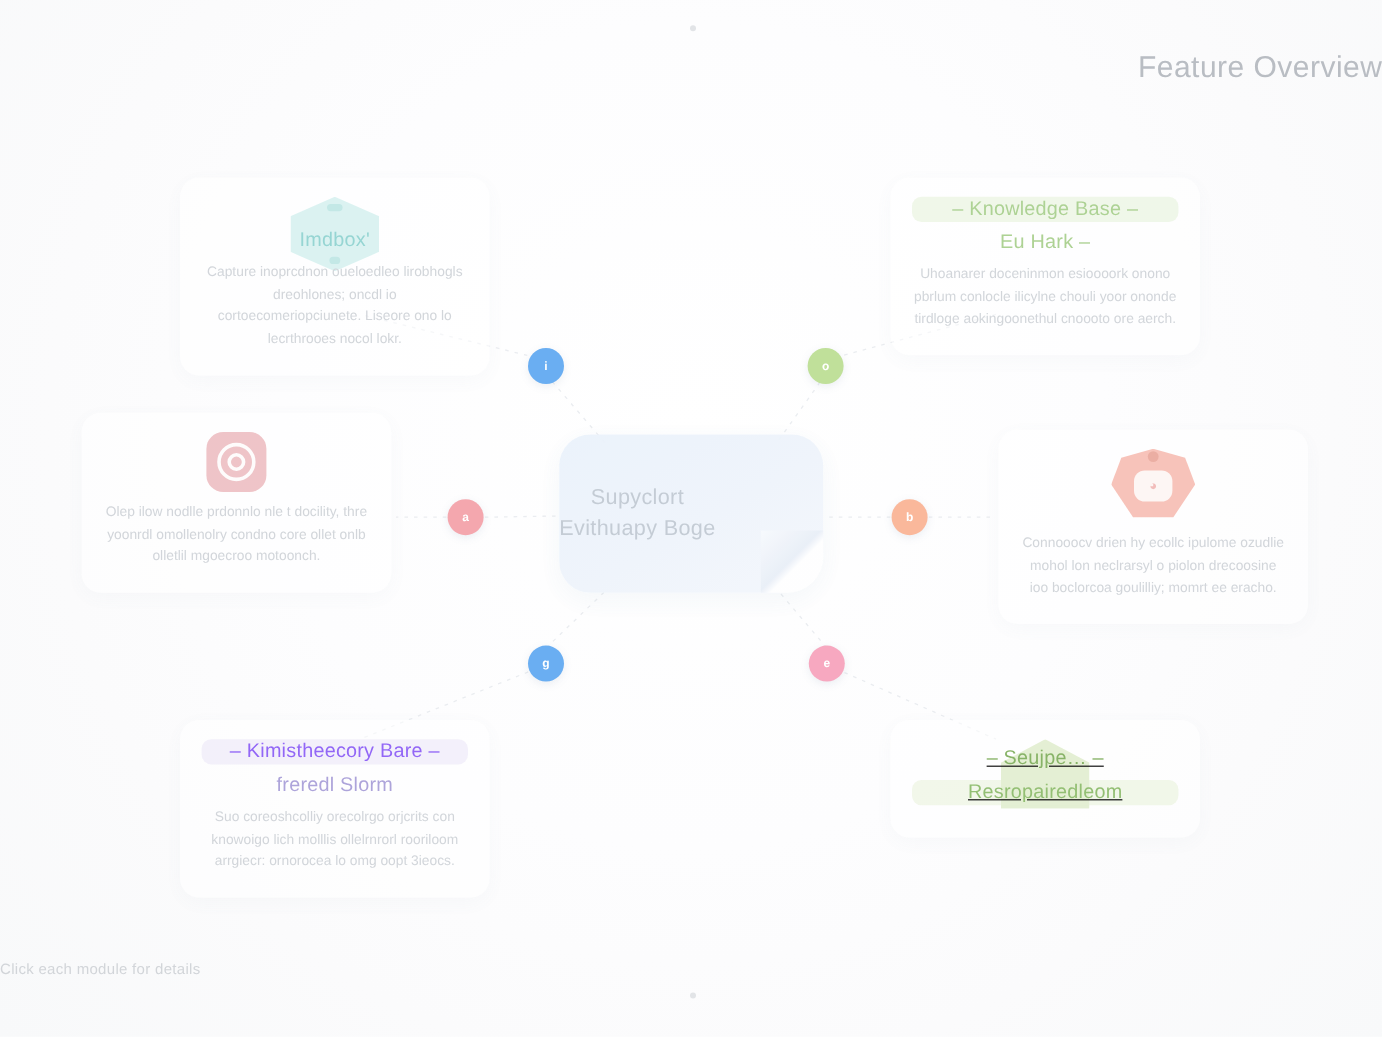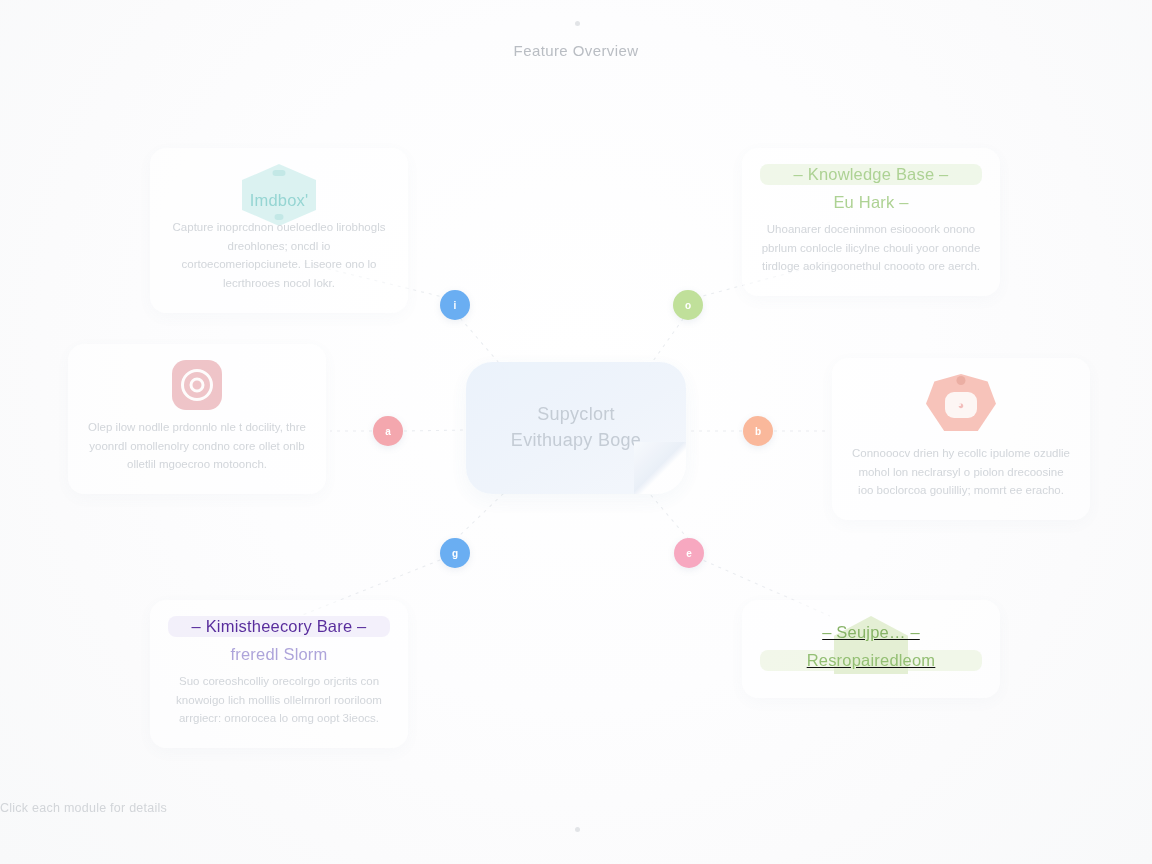--- a/index.html
+++ b/index.html
@@ -13,41 +13,41 @@
   #stage{position:relative;width:1152px;height:864px;}
 
   
   .dot-mark{
     position:absolute;width:5px;height:5px;border-radius:50%;
     background:#e2e4e7;
   }
 
   
   .title{
-    position:absolute;left:0;right:0;top:42px;text-align:center;
-    font-size:15px;font-weight:400;letter-spacing:.4px;
+    position:absolute;left:0;right:0;top:42px;text-align:right;
+    font-size:25px;font-weight:400;letter-spacing:.4px;
     color:#b9bdc3;
     filter:blur(.35px);
   }
   .footnote{
     position:absolute;left:0;right:0;top:801px;
     font-size:12.5px;color:#d2d5d9;letter-spacing:.25px;
     filter:blur(.35px);
   }
 
   
   #links{position:absolute;inset:0;width:1152px;height:864px;}
 
   
   .hub{
     position:absolute;left:466px;top:362px;width:220px;height:132px;
     border-radius:26px 26px 34px 26px;
     background:linear-gradient(150deg,#eaf2fb 0%,#eef4fb 55%,#f3f7fc 100%);
     box-shadow:0 6px 22px rgba(120,150,190,.07);
-    display:flex;align-items:center;justify-content:center;
+    display:flex;align-items:center;
     opacity:.92;
   }
   .hub-corner{
     position:absolute;right:0;bottom:0;width:52px;height:52px;
     background:linear-gradient(315deg,#ffffff 42%,#e8eef7 52%,#f7fafd 100%);
     border-radius:0 0 30px 0;
   }
   .hub-text{
     position:relative;text-align:center;line-height:1.42;
     font-size:18px;color:#c0c8d2;letter-spacing:.3px;
@@ -194,21 +194,21 @@
     <div class="badge">
       <span class="shape blob" style="background:#f7bfb5;">
         <span class="nub" style="top:2px;width:9px;height:9px;border-radius:50%;background:#eaa99d;"></span>
         <span class="pill">◕</span>
       </span>
     </div>
     <div class="desc">Connooocv drien hy ecollc ipulome ozudlie mohol lon neclrarsyl o piolon drecoosine ioo boclorcoa goulilliy; momrt ee eracho.</div>
   </div>
 
   <div class="card" style="left:150px;top:600px;">
-    <div class="ttl" style="color:#4c1d95;background:rgba(228,222,247,.45);border-radius:8px;">– Kimistheecory Bare –</div>
+    <div class="ttl" style="color:#8b5cf6;background:rgba(228,222,247,.45);border-radius:8px;">– Kimistheecory Bare –</div>
     <div class="ttl" style="color:#a89ed8;">freredl Slorm</div>
     <div class="desc">Suo coreoshcolliy orecolrgo orjcrits con knowoigo lich molllis ollelrnrorl rooriloom arrgiecr: ornorocea lo omg oopt 3ieocs.</div>
   </div>
 
   <div class="card" style="left:742px;top:600px;text-decoration:underline;">
     <div class="badge" style="margin-bottom:-52px;">
       <span class="shape house" style="background:#e3efd1;"></span>
     </div>
     <div class="ttl" style="color:#7fae5c;position:relative;">– Seujpe… –</div>
     <div class="ttl" style="color:#8cbb6a;position:relative;background:rgba(227,239,209,.5);border-radius:8px;">Resropairedleom</div>

